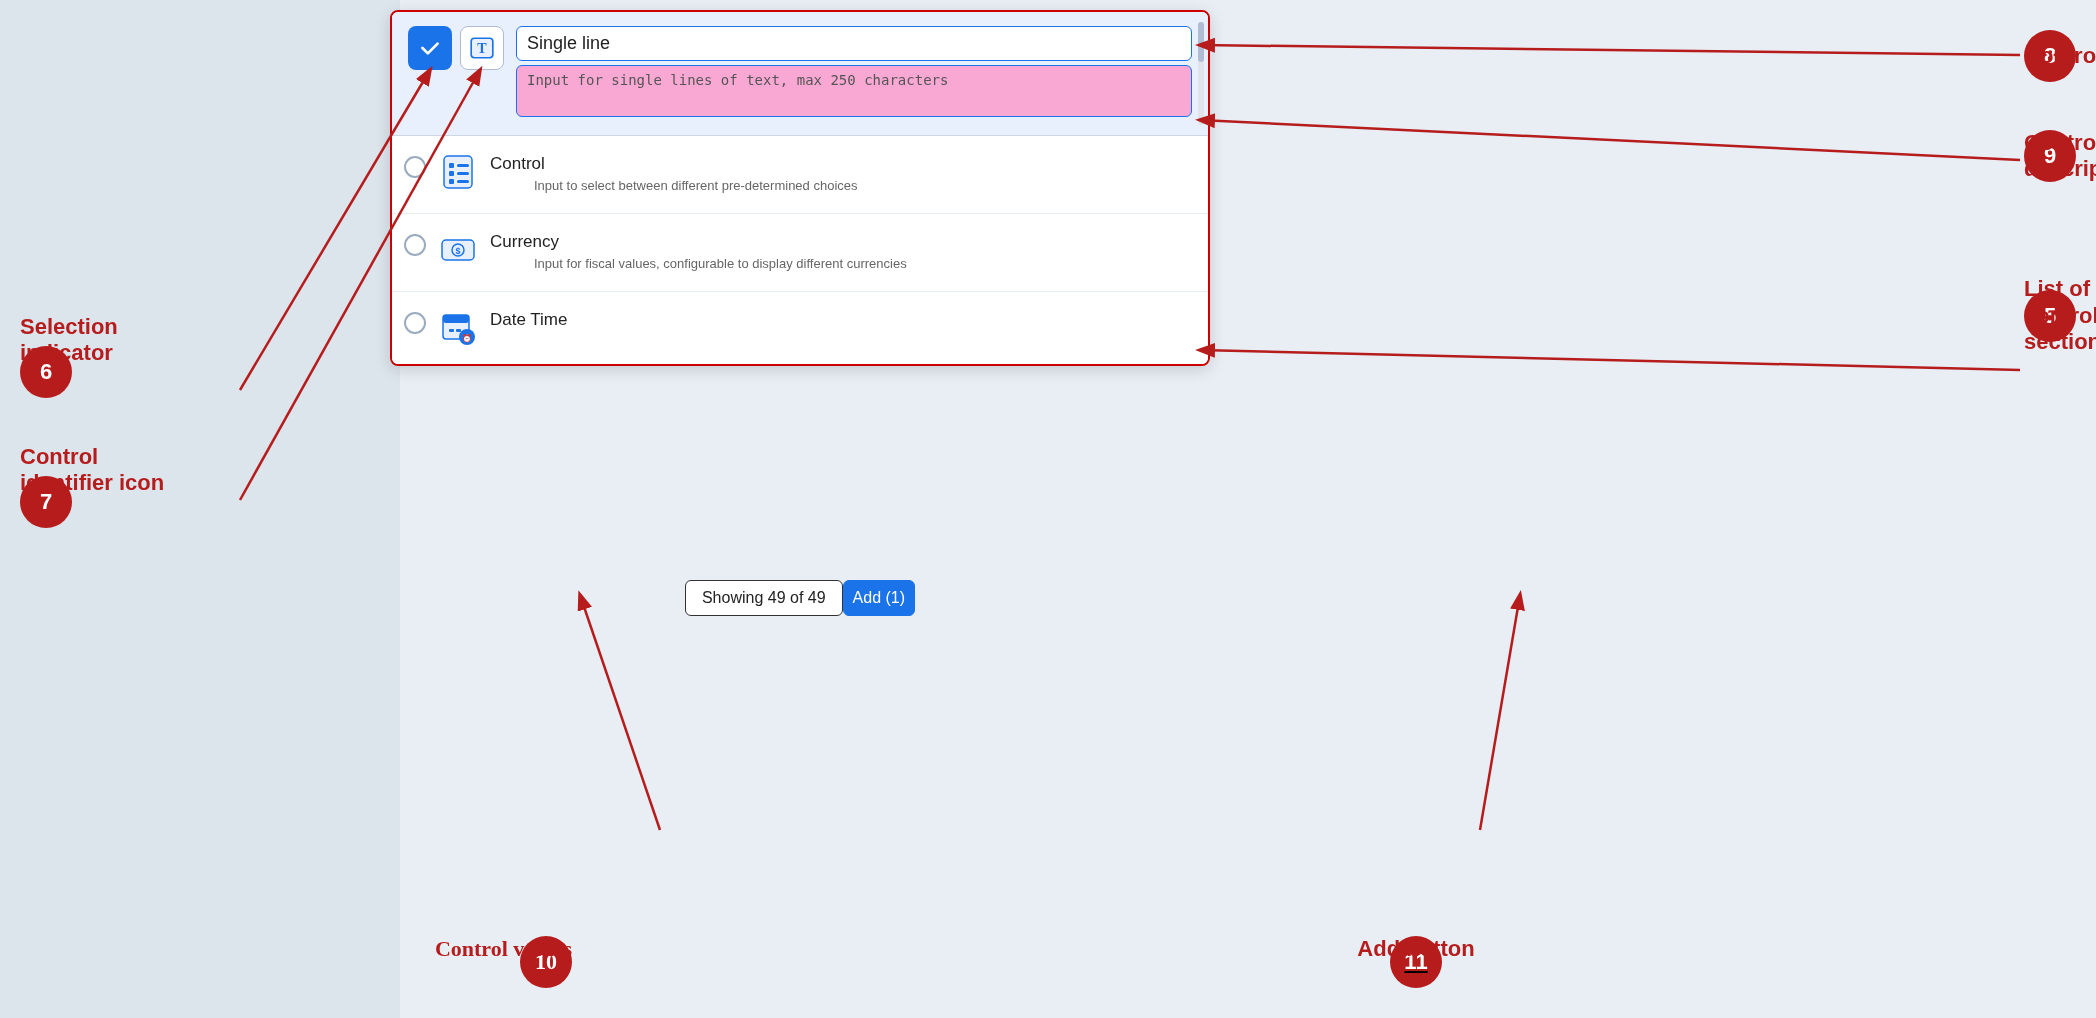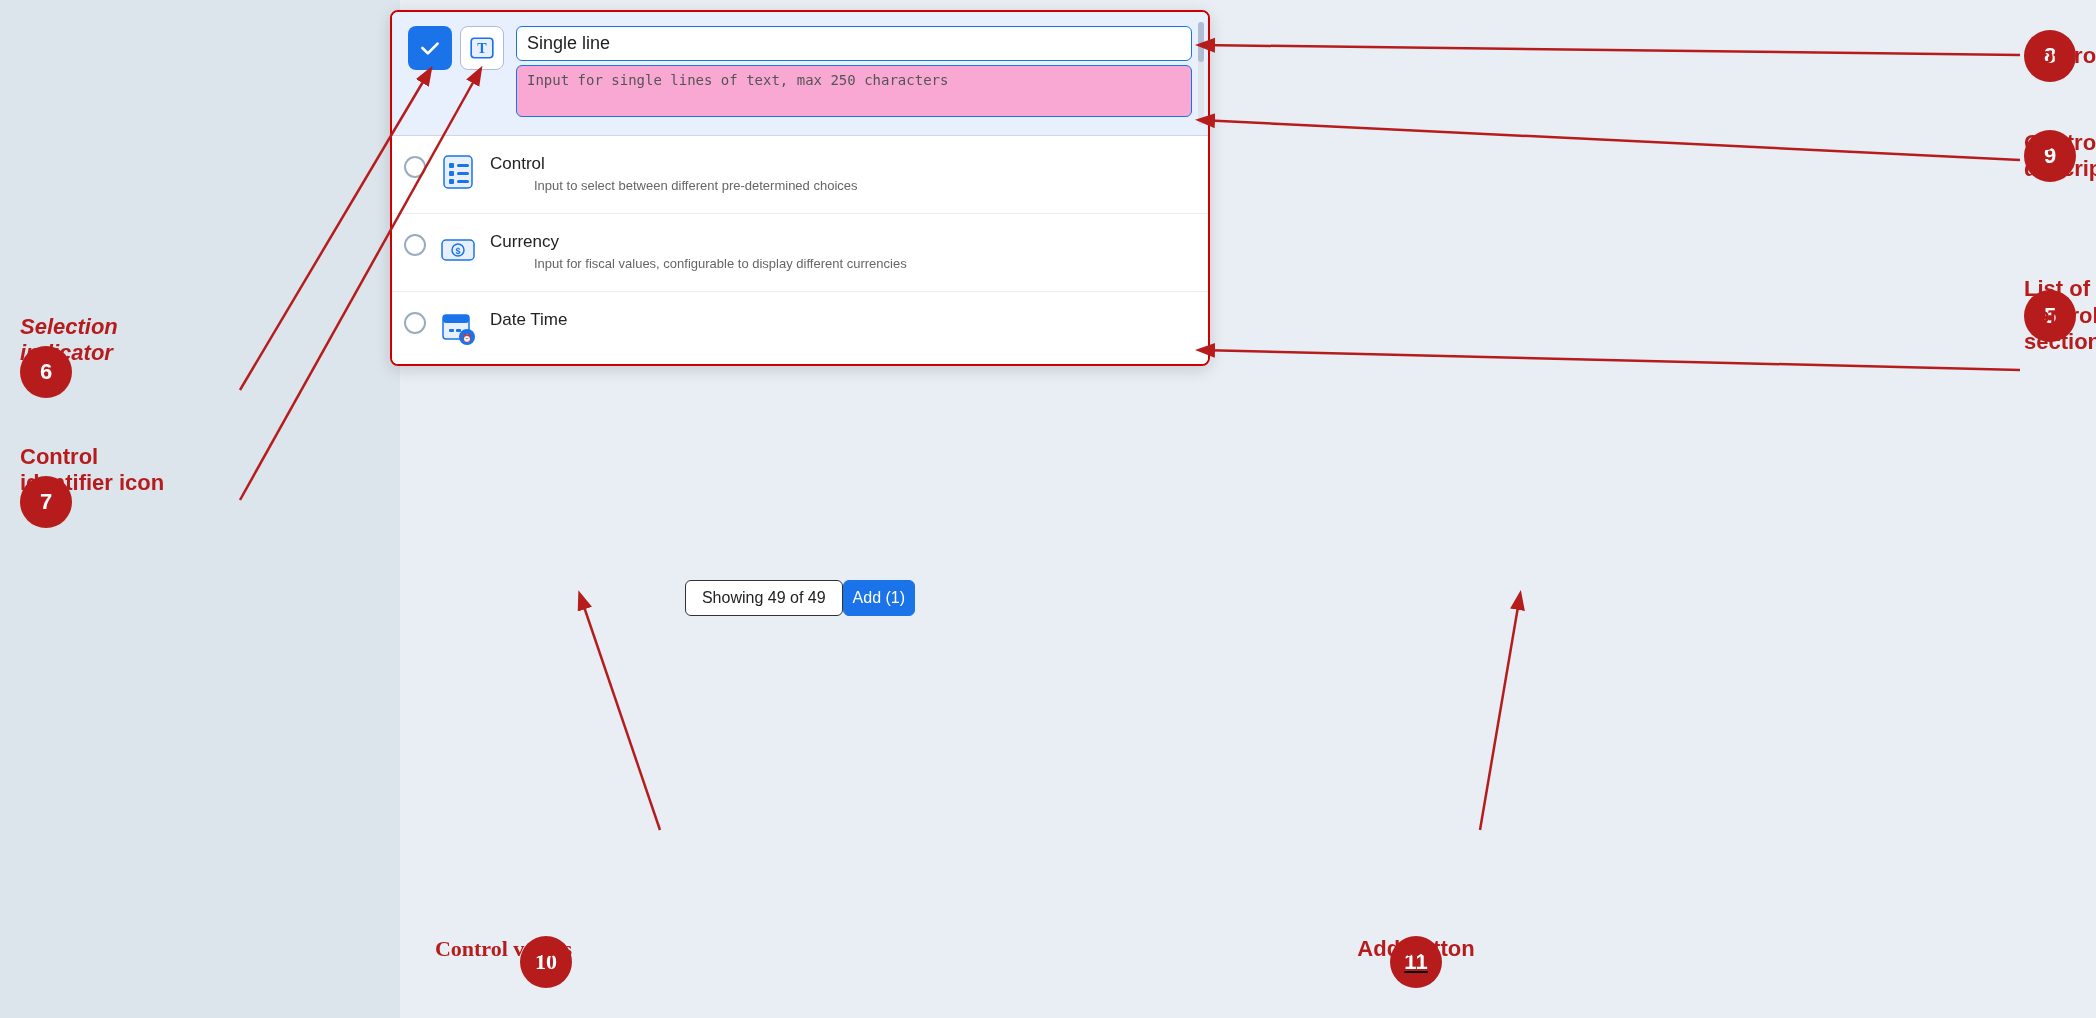--- a/index.html
+++ b/index.html
@@ -332,21 +332,21 @@
     </div>
   </div>
 
   <div style="position:absolute; top:580px; left:390px; width:820px; display:flex; justify-content:center; align-items:center; padding: 0 4px;">
     <div class="counter-badge">Showing 49 of 49</div>
     <button class="add-button">Add (1)</button>
   </div>
 
   <div style="position:absolute; left:20px; top:340px;">
     <div class="ann-label-row">
-      <span class="annotation" style="line-height:1.2;font-style:italic;">Selection<br>indicator</span>
+      <span class="annotation" style="line-height:1.2;">Selection<br>indicator</span>
     </div>
     <div style="margin-top:6px;">
       <span class="ann-circle">6</span>
     </div>
   </div>
 
   <div style="position:absolute; left:20px; top:470px;">
     <div class="ann-label-row">
       <span class="annotation" style="line-height:1.2;">Control<br>identifier icon</span>
     </div>

